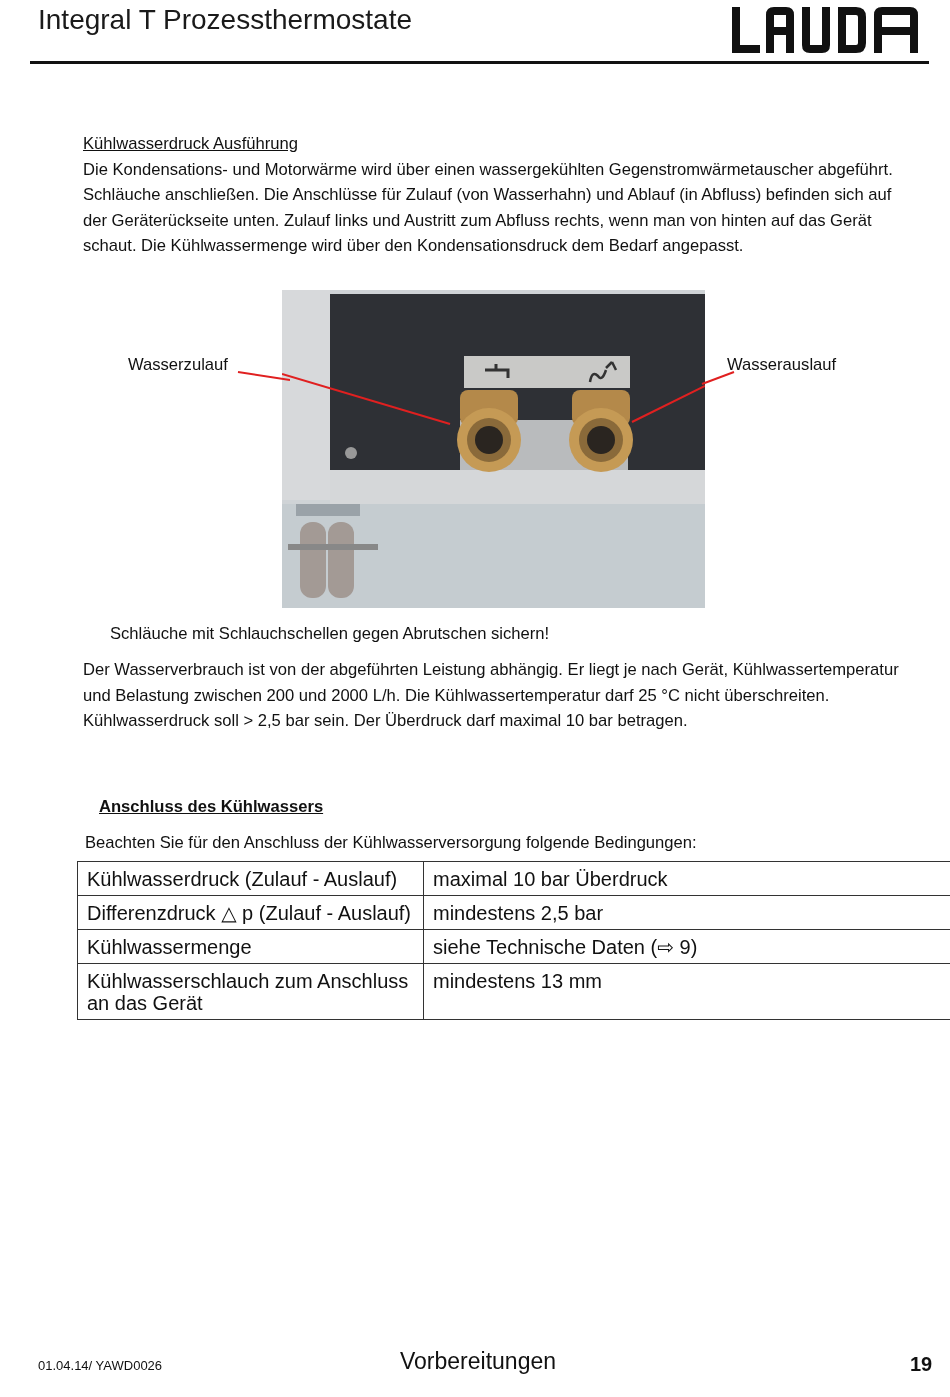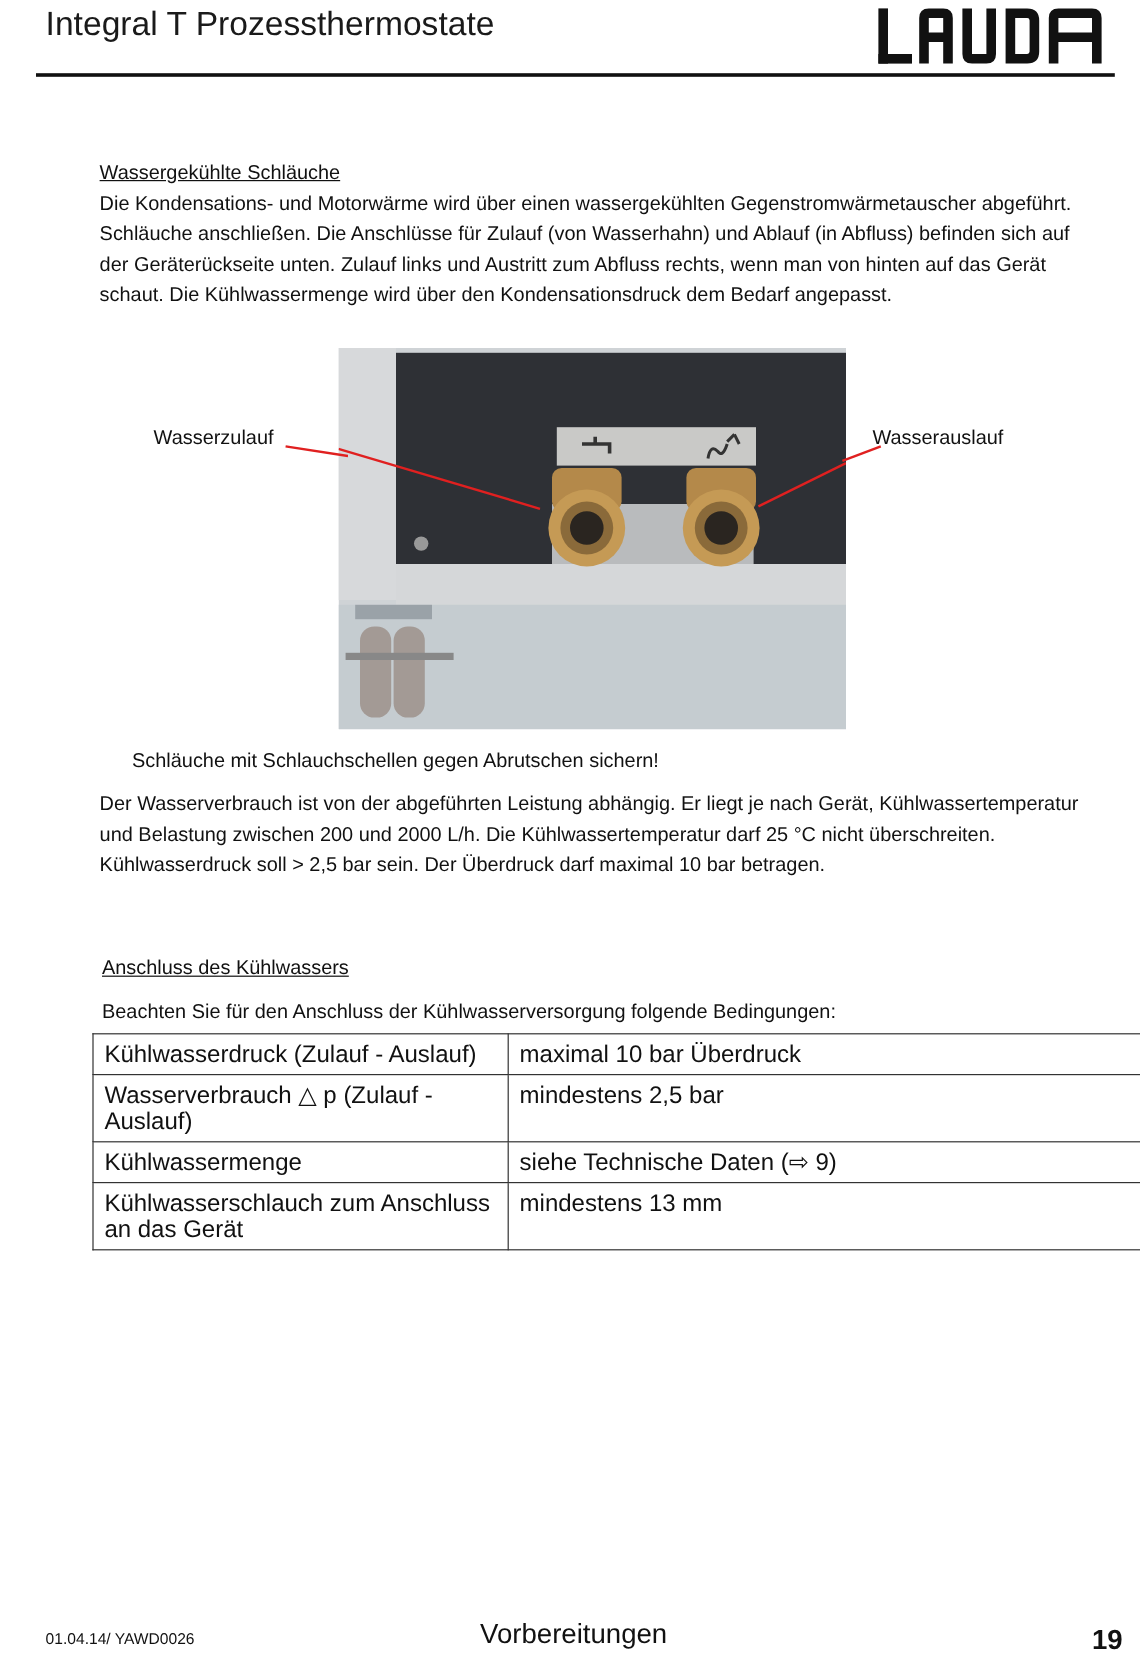--- a/index.html
+++ b/index.html
@@ -6,47 +6,47 @@
     body { width: 950px; height: 1397px; position: relative; overflow: hidden;
       font-family: "Liberation Sans", sans-serif; color: #111; }
     .abs { position: absolute; }
     .header-title { left: 38px; top: 4px; font-size: 28px; color: #1a1a1a; white-space: nowrap; }
     .logo { left: 730px; top: 5px; width: 190px; height: 50px; }
     .header-rule { left: 30px; top: 61px; width: 899px; height: 3px; background: #111; }
     .para { left: 83px; width: 820px; font-size: 16.6px; line-height: 25.5px; color: #111; }
     .u { text-decoration: underline; }
     .photo { left: 282px; top: 290px; width: 423px; height: 318px; overflow: hidden; }
     .label { font-size: 16.6px; white-space: nowrap; }
-    .section-title { left: 85px; top: 797px; font-size: 16.6px; font-weight: normal; text-decoration: underline; }
+    .section-title { left: 99px; top: 797px; font-size: 16.6px; font-weight: bold; text-decoration: underline; }
     .intro { left: 85px; top: 833px; font-size: 16.6px; white-space: nowrap; }
     table.spec { position: absolute; left: 77px; top: 861px; width: 945px; border-collapse: collapse; font-size: 20px; padding-left: 10px; }
     table.spec td { border: 1.3px solid #333; vertical-align: top; padding: 6px 9px 5px 9px; line-height: 22px; }
     table.spec td.c1 { width: 327px; }
     .footer-left { left: 38px; top: 1358px; font-size: 13px; white-space: nowrap; }
     .footer-center { left: 400px; top: 1348px; font-size: 23px; white-space: nowrap; text-align: right; }
-    .footer-right { left: 910px; top: 1353px; font-size: 23px; font-weight: bold; }
+    .footer-right { left: 910px; top: 1353px; font-size: 20px; font-weight: bold; }
   </style>
 </head>
 <body>
 
 <div class="abs header-title">Integral T Prozessthermostate</div>
 <svg class="abs logo" viewBox="0 0 190 50">
   <g fill="#111">
     <rect x="2" y="2" width="8" height="46"></rect>
       <rect x="2" y="40" width="28" height="8"></rect>
     <path d="M36 48 V10 Q36 2 44 2 H56 Q64 2 64 10 V48 H56 V30 H44 V48 Z M44 10 V22 H56 V10 Z"></path>
     <path d="M72 2 H80 V40 H92 V2 H100 V40 Q100 48 92 48 H80 Q72 48 72 40 Z"></path>
     <path d="M108 2 H126 Q136 2 136 12 V38 Q136 48 126 48 H108 Z M116 10 V40 H126 Q128 40 128 38 V12 Q128 10 126 10 Z"></path>
     <path d="M144 48 V10 Q144 2 152 2 H180 Q188 2 188 10 V48 H180 V30 H152 V48 Z M152 10 V22 H180 V10 Z"></path>
   </g>
 </svg>
 <div class="abs header-rule"></div>
 
 <div class="abs para" style="top:131px;">
-  <div class="u">Wassergekühlte Schläuche</div>
+  <div class="u">Kühlwasserdruck Ausführung</div>
   <div>Die Kondensations- und Motorwärme wird über einen wassergekühlten Gegenstromwärmetauscher abgeführt. Schläuche anschließen. Die Anschlüsse für Zulauf (von Wasserhahn) und Ablauf (in Abfluss) befinden sich auf der Geräterückseite unten. Zulauf links und Austritt zum Abfluss rechts, wenn man von hinten auf das Gerät schaut. Die Kühlwassermenge wird über den Kondensationsdruck dem Bedarf angepasst.</div>
 </div>
 
 <div class="abs photo">
   <svg width="423" height="318" viewBox="0 0 423 318">
     <rect x="0" y="0" width="423" height="318" fill="#cfd3d6"></rect>
     <rect x="0" y="0" width="48" height="210" fill="#d7d9db"></rect>
     <rect x="48" y="4" width="375" height="180" fill="#2e3035"></rect>
     <rect x="48" y="180" width="375" height="34" fill="#d5d7d9"></rect>
     <rect x="0" y="214" width="423" height="104" fill="#c5ccd0"></rect>
@@ -98,21 +98,21 @@
 <div class="abs section-title">Anschluss des Kühlwassers</div>
 <div class="abs intro">Beachten Sie für den Anschluss der Kühlwasserversorgung folgende Bedingungen:</div>
 
 <table class="spec">
   <tbody>
       <tr>
     <td class="c1">Kühlwasserdruck (Zulauf - Auslauf)</td>
     <td>maximal 10 bar Überdruck</td>
   </tr>
   <tr>
-    <td class="c1">Wasserverbrauch △ p (Zulauf - Auslauf)</td>
+    <td class="c1">Differenzdruck △ p (Zulauf - Auslauf)</td>
     <td>mindestens 2,5 bar</td>
   </tr>
   <tr>
     <td class="c1">Kühlwassermenge</td>
     <td>siehe Technische Daten (⇨ 9)</td>
   </tr>
   <tr>
     <td class="c1">Kühlwasserschlauch zum Anschluss an das Gerät</td>
     <td>mindestens 13 mm</td>
   </tr>

